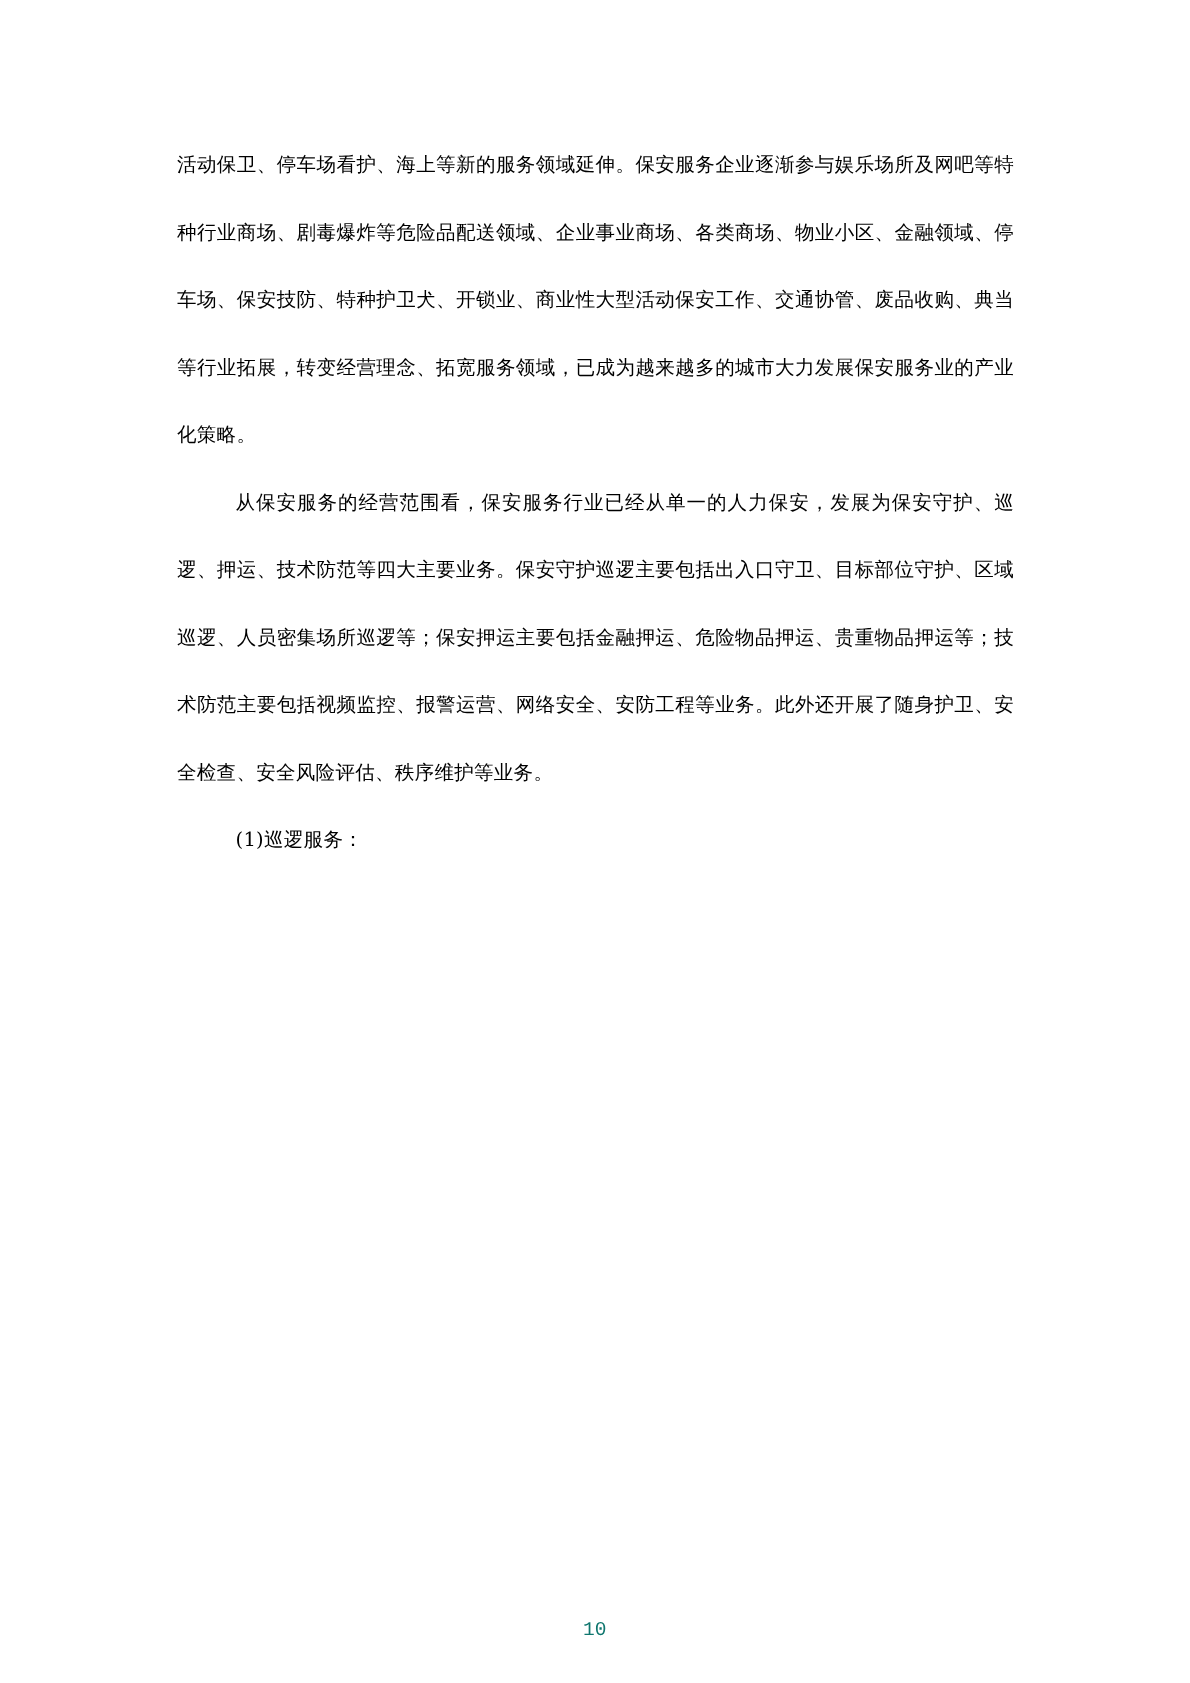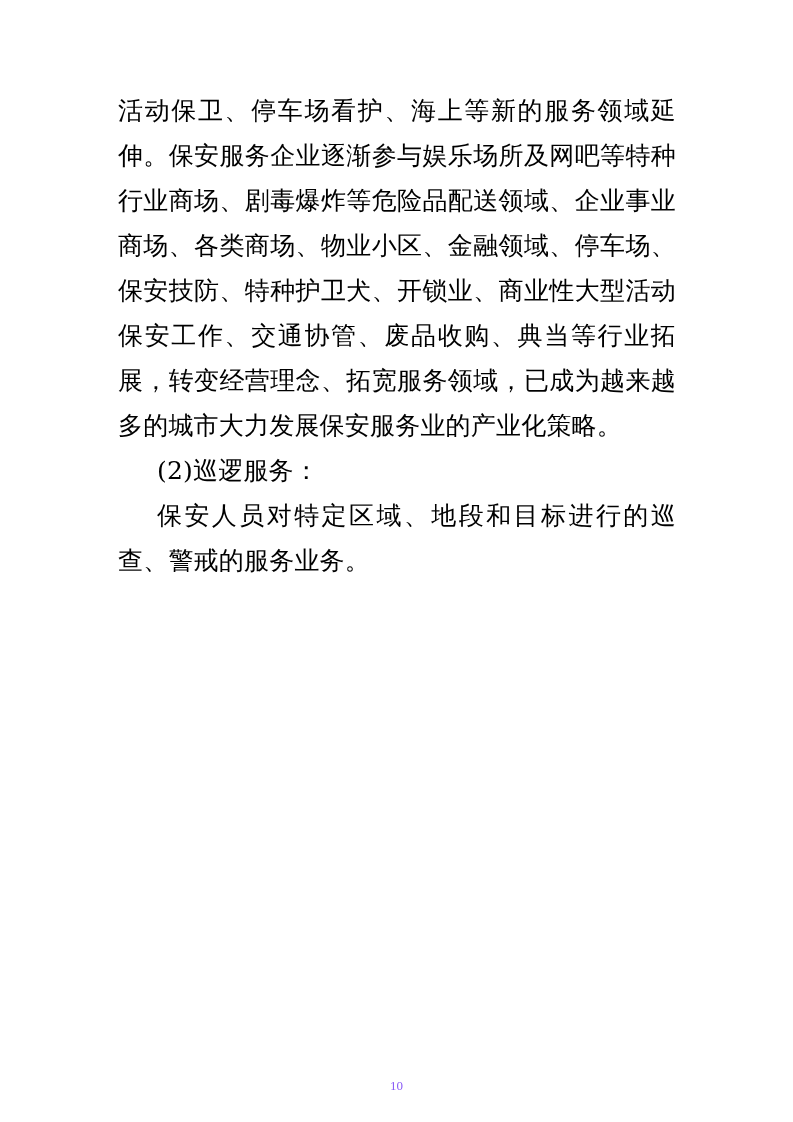--- a/index.html
+++ b/index.html
@@ -19,48 +19,48 @@
     width: 793px;
     height: 1122px;
     box-sizing: border-box;
     padding: 88px 118px 0 118px;
   }
   .doc-body {
     width: 558px;
   }
   .para {
     margin: 0;
-    font-size: 25px;
+    font-size: 13px;
     line-height: 45px;
     text-align: justify;
     text-justify: inter-ideograph;
     letter-spacing: 0.2px;
     font-family: "DejaVu Serif", "Liberation Serif", serif;
   }
   .para.indent {
     text-indent: 39px;
   }
   .footer {
     position: absolute;
     left: 0;
     right: 0;
     bottom: 28px;
     text-align: center;
   }
   .page-number {
     font-size: 13px;
-    font-family: Liberation Serif, serif;
-    color: #8b5cf6;
+    font-family: Liberation Mono, monospace;
+    color: #0f766e;
   }
 </style>
 </head>
 <body>
 
 <div class="page">
   <div class="doc-body">
     <p class="para">活动保卫、停车场看护、海上等新的服务领域延伸。保安服务企业逐渐参与娱乐场所及网吧等特种行业商场、剧毒爆炸等危险品配送领域、企业事业商场、各类商场、物业小区、金融领域、停车场、保安技防、特种护卫犬、开锁业、商业性大型活动保安工作、交通协管、废品收购、典当等行业拓展，转变经营理念、拓宽服务领域，已成为越来越多的城市大力发展保安服务业的产业化策略。</p>
-    <p class="para indent">(2)巡逻服务：</p>
-    <p class="para indent">保安人员对特定区域、地段和目标进行的巡查、警戒的服务业务。</p>
+    <p class="para indent">从保安服务的经营范围看，保安服务行业已经从单一的人力保安，发展为保安守护、巡逻、押运、技术防范等四大主要业务。保安守护巡逻主要包括出入口守卫、目标部位守护、区域巡逻、人员密集场所巡逻等；保安押运主要包括金融押运、危险物品押运、贵重物品押运等；技术防范主要包括视频监控、报警运营、网络安全、安防工程等业务。此外还开展了随身护卫、安全检查、安全风险评估、秩序维护等业务。</p>
+    <p class="para indent">(1)巡逻服务：</p>
   </div>
   <div class="footer">
     <span class="page-number">10</span>
   </div>
 </div>
 
 </body></html>

